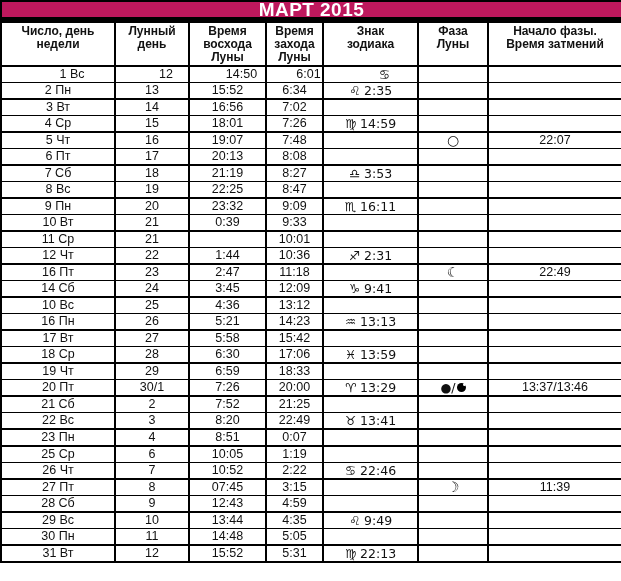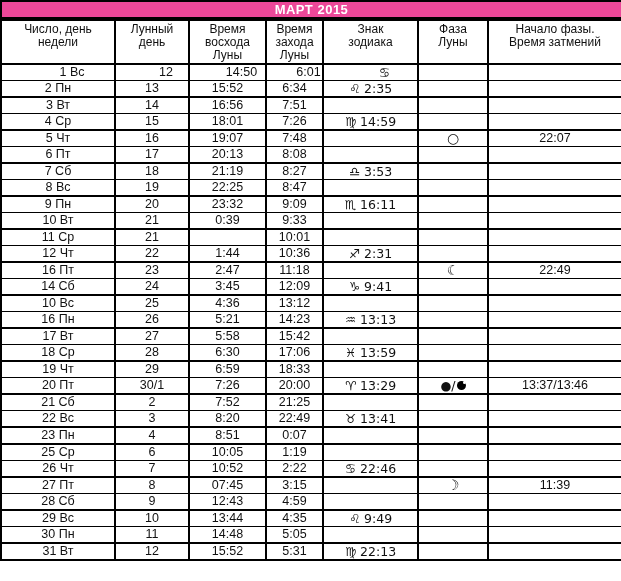--- a/index.html
+++ b/index.html
@@ -15,39 +15,39 @@
   th, td {
     border-left: 2px solid #000;
     padding: 0;
     text-align: center;
     overflow: hidden;
     white-space: nowrap;
   }
   th:first-child, td:first-child { border-left: none; }
 
   .title-bar {
-    background: #ec4899;
+    background: #be185d;
     color: #fff;
     font-weight: bold;
-    font-size: 13px;
+    font-size: 19px;
     height: 15px;
     line-height: 15px;
     letter-spacing: 0.5px;
     border-left: none;
   }
 
   tr.col-headers th {
-    font-weight: normal;
+    font-weight: bold;
     font-size: 12px;
     line-height: 13px;
     vertical-align: top;
     padding-top: 2px;
     height: 40px;
     white-space: pre-line;
-    border-top: 4px solid #000000;
+    border-top: 6px solid #000000;
   }
 
   tbody td {
     height: 15px;
     line-height: 15px;
     font-size: 12.5px;
     border-top: 1px solid #000;
   }
   tbody tr.thick td { border-top-width: 2px; }
   tbody tr:first-child td { border-top-width: 2px; padding-left: 28px; }
@@ -127,21 +127,21 @@
         <td>15:52</td>
         <td>6:34</td>
         <td class="zodiac">♌ 2:35</td>
         <td class="phase"></td>
         <td></td>
       </tr>
       <tr class="thick">
         <td>3 Вт</td>
         <td>14</td>
         <td>16:56</td>
-        <td>7:51</td>
+        <td>7:02</td>
         <td class="zodiac"></td>
         <td class="phase"></td>
         <td></td>
       </tr>
       <tr>
         <td>4 Ср</td>
         <td>15</td>
         <td>18:01</td>
         <td>7:26</td>
         <td class="zodiac">♍ 14:59</td>

